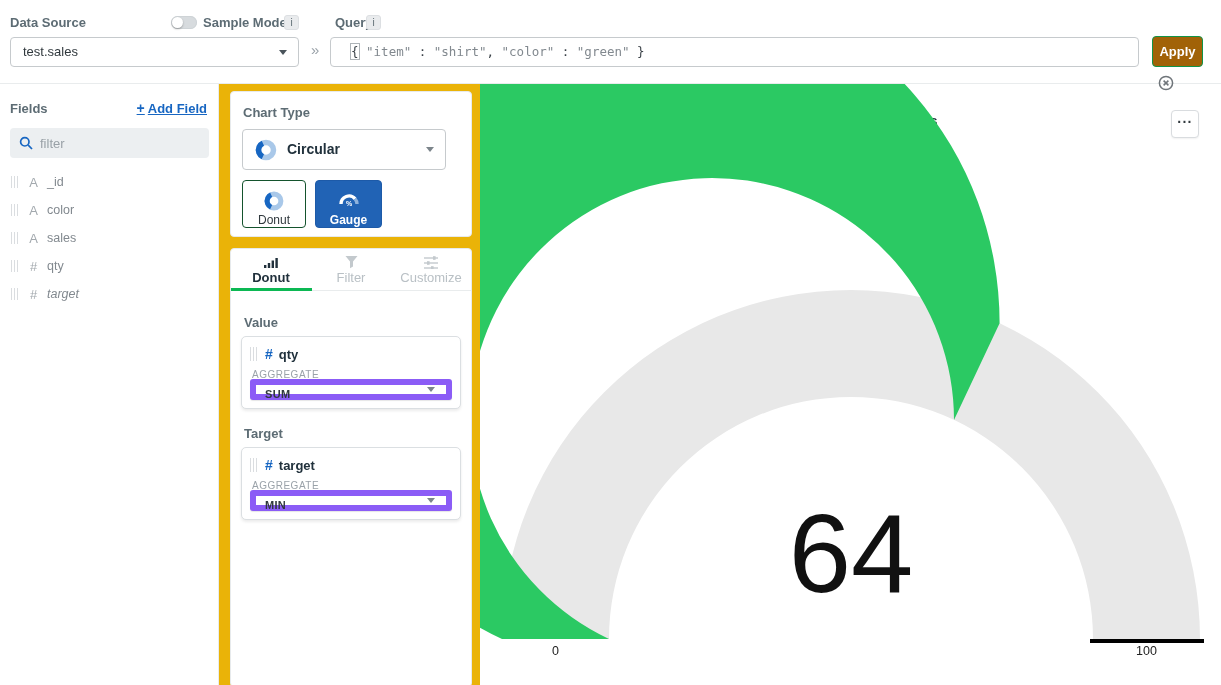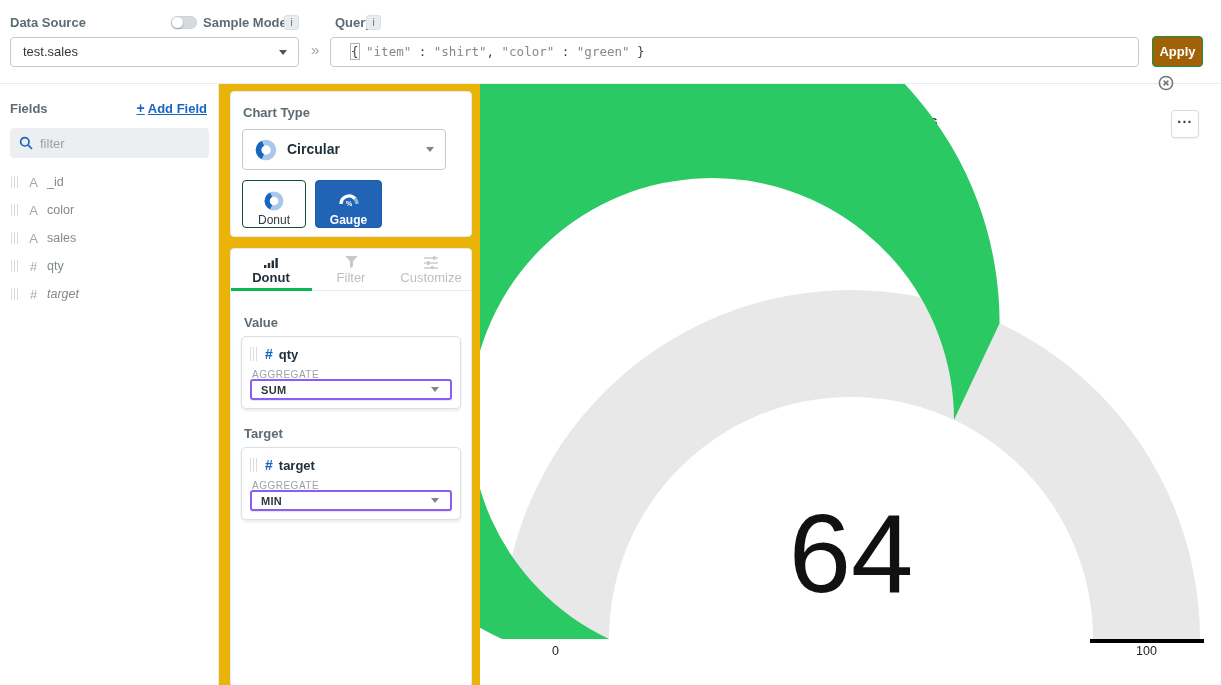--- a/index.html
+++ b/index.html
@@ -74,21 +74,21 @@
 
   .sec-label { position:absolute; left:13px; }
   .sl1 { top:66px; } .sl2 { top:177px; }
   .field-card { position:absolute; left:10px; width:220px; height:73px; border:1px solid #dbdfe2; border-radius:5px; background:#fff; box-shadow:0 2px 3px rgba(0,0,0,.08); }
   .fc1 { top:87px; } .fc2 { top:198px; }
   .fc-head { display:flex; align-items:center; padding:9px 0 0 8px; }
   .hash-icon { color:#1766c2; font-weight:bold; font-size:14px; margin-right:6px; }
   .hash-icon::before { content:"#"; }
   .fc-field { font-size:13px; font-weight:bold; color:#21313c; }
   .fc-agg { margin:7px 0 0 10px; font-size:10px; color:#9aa2a9; letter-spacing:.5px; }
-  .fc-select { position:absolute; left:8px; right:8px; bottom:8px; height:21px; border:2px solid #8b5cf6; border-radius:3px; background:#fff; box-shadow:0 1px 1px rgba(0,0,0,.1); font-size:11px; font-weight:bold; color:#30383d; line-height:19px; padding-left:9px; letter-spacing:.3px; cursor:pointer; }
+  .fc-select { position:absolute; left:8px; right:8px; bottom:8px; height:21px; border:6px solid #8b5cf6; border-radius:3px; background:#fff; box-shadow:0 1px 1px rgba(0,0,0,.1); font-size:11px; font-weight:bold; color:#30383d; line-height:19px; padding-left:9px; letter-spacing:.3px; cursor:pointer; }
 
   
   .chart-panel { position:absolute; left:480px; top:0; right:0; bottom:0; background:#fff; }
   .chart-title { position:absolute; top:29px; left:0; width:100%; text-align:center; font-size:14px; font-weight:bold; color:#21313c; }
   .menu-btn { position:absolute; top:26px; right:22px; width:28px; height:28px; border:1px solid #d9dcdf; border-radius:4px; background:#fff; box-shadow:0 1px 2px rgba(0,0,0,.06); color:#30383d; text-align:center; line-height:22px; font-size:14px; font-weight:bold; letter-spacing:.5px; cursor:pointer; }
   #gauge-svg { position:absolute; left:0; top:0; }
   #gauge-value { font-family:"Liberation Sans",sans-serif; font-size:112px; }
   .gauge-axis-label { font-family:"Liberation Sans",sans-serif; font-size:12.5px; fill:#222; }
 </style>
 </head>

